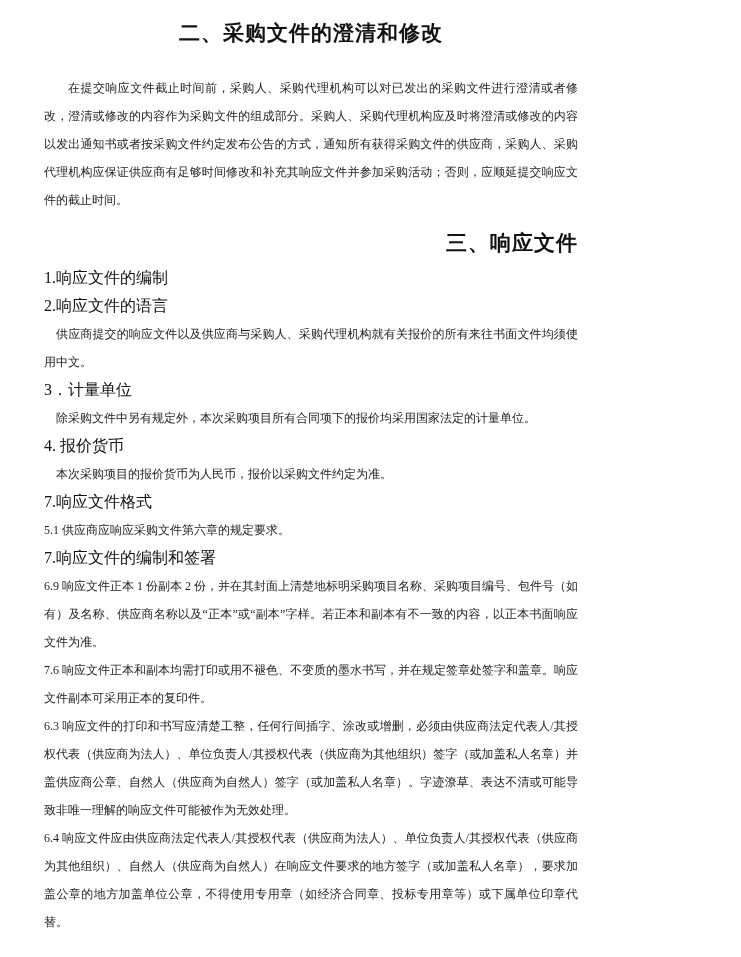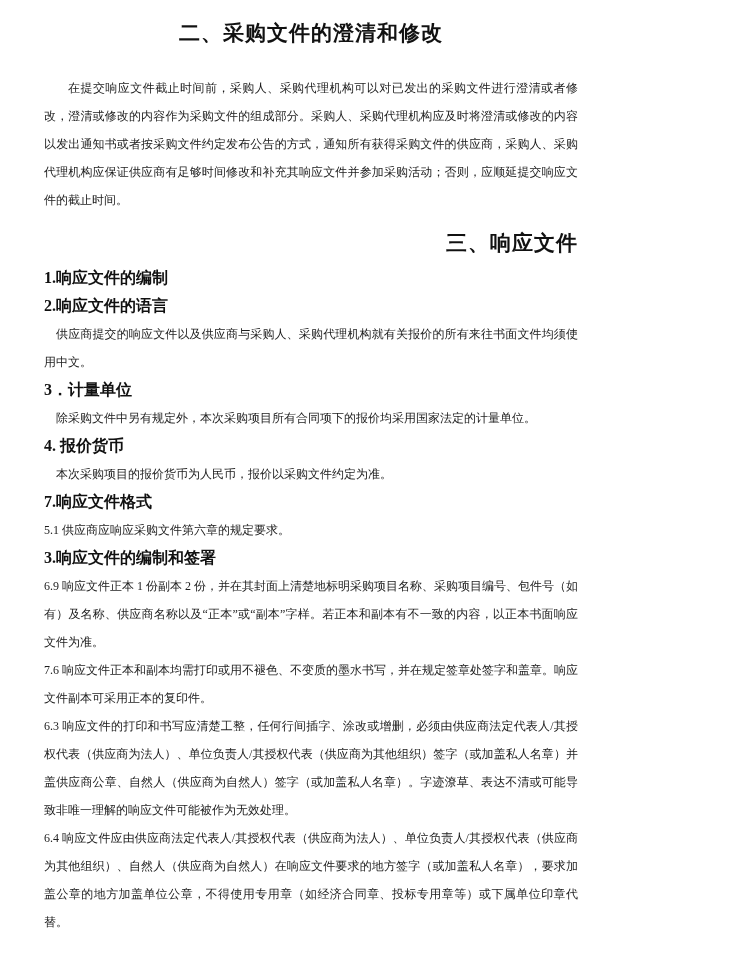--- a/index.html
+++ b/index.html
@@ -30,21 +30,21 @@
   p.body {
     font-size: 12px;
     line-height: 28px;
     text-align: justify;
     color: #1c1c1c;
   }
   p.indent2 { text-indent: 2em; }
   p.indent1 { text-indent: 1em; }
   h2.sub-heading {
     font-size: 16px;
-    font-weight: bold;
+    font-weight: normal;
     line-height: 28px;
     color: #111111;
   }
 </style>
 </head>
 <body>
 
 <div class="page">
 
   <h1 class="doc-title first-title">二、采购文件的澄清和修改</h1>
@@ -60,19 +60,19 @@
 
   <h2 class="sub-heading">3．计量单位</h2>
   <p class="body indent1">除采购文件中另有规定外，本次采购项目所有合同项下的报价均采用国家法定的计量单位。</p>
 
   <h2 class="sub-heading">4. 报价货币</h2>
   <p class="body indent1">本次采购项目的报价货币为人民币，报价以采购文件约定为准。</p>
 
   <h2 class="sub-heading">7.响应文件格式</h2>
   <p class="body">5.1 供应商应响应采购文件第六章的规定要求。</p>
 
-  <h2 class="sub-heading">3.响应文件的编制和签署</h2>
+  <h2 class="sub-heading">7.响应文件的编制和签署</h2>
   <p class="body">6.9 响应文件正本 1 份副本 2 份，并在其封面上清楚地标明采购项目名称、采购项目编号、包件号（如有）及名称、供应商名称以及“正本”或“副本”字样。若正本和副本有不一致的内容，以正本书面响应文件为准。</p>
   <p class="body">7.6 响应文件正本和副本均需打印或用不褪色、不变质的墨水书写，并在规定签章处签字和盖章。响应文件副本可采用正本的复印件。</p>
   <p class="body">6.3 响应文件的打印和书写应清楚工整，任何行间插字、涂改或增删，必须由供应商法定代表人/其授权代表（供应商为法人）、单位负责人/其授权代表（供应商为其他组织）签字（或加盖私人名章）并盖供应商公章、自然人（供应商为自然人）签字（或加盖私人名章）。字迹潦草、表达不清或可能导致非唯一理解的响应文件可能被作为无效处理。</p>
   <p class="body">6.4 响应文件应由供应商法定代表人/其授权代表（供应商为法人）、单位负责人/其授权代表（供应商为其他组织）、自然人（供应商为自然人）在响应文件要求的地方签字（或加盖私人名章），要求加盖公章的地方加盖单位公章，不得使用专用章（如经济合同章、投标专用章等）或下属单位印章代替。</p>
 
 </div>
 
 </body></html>

